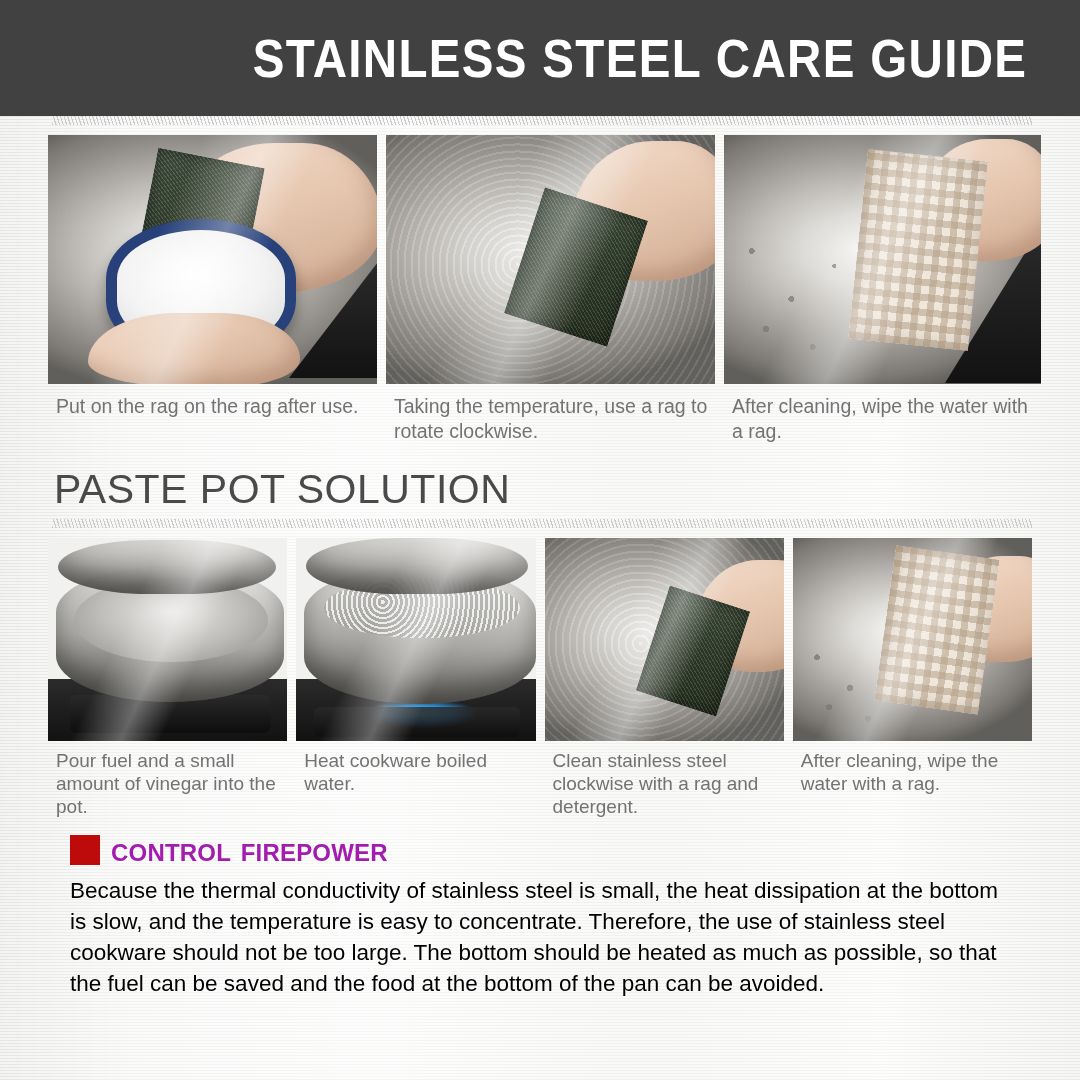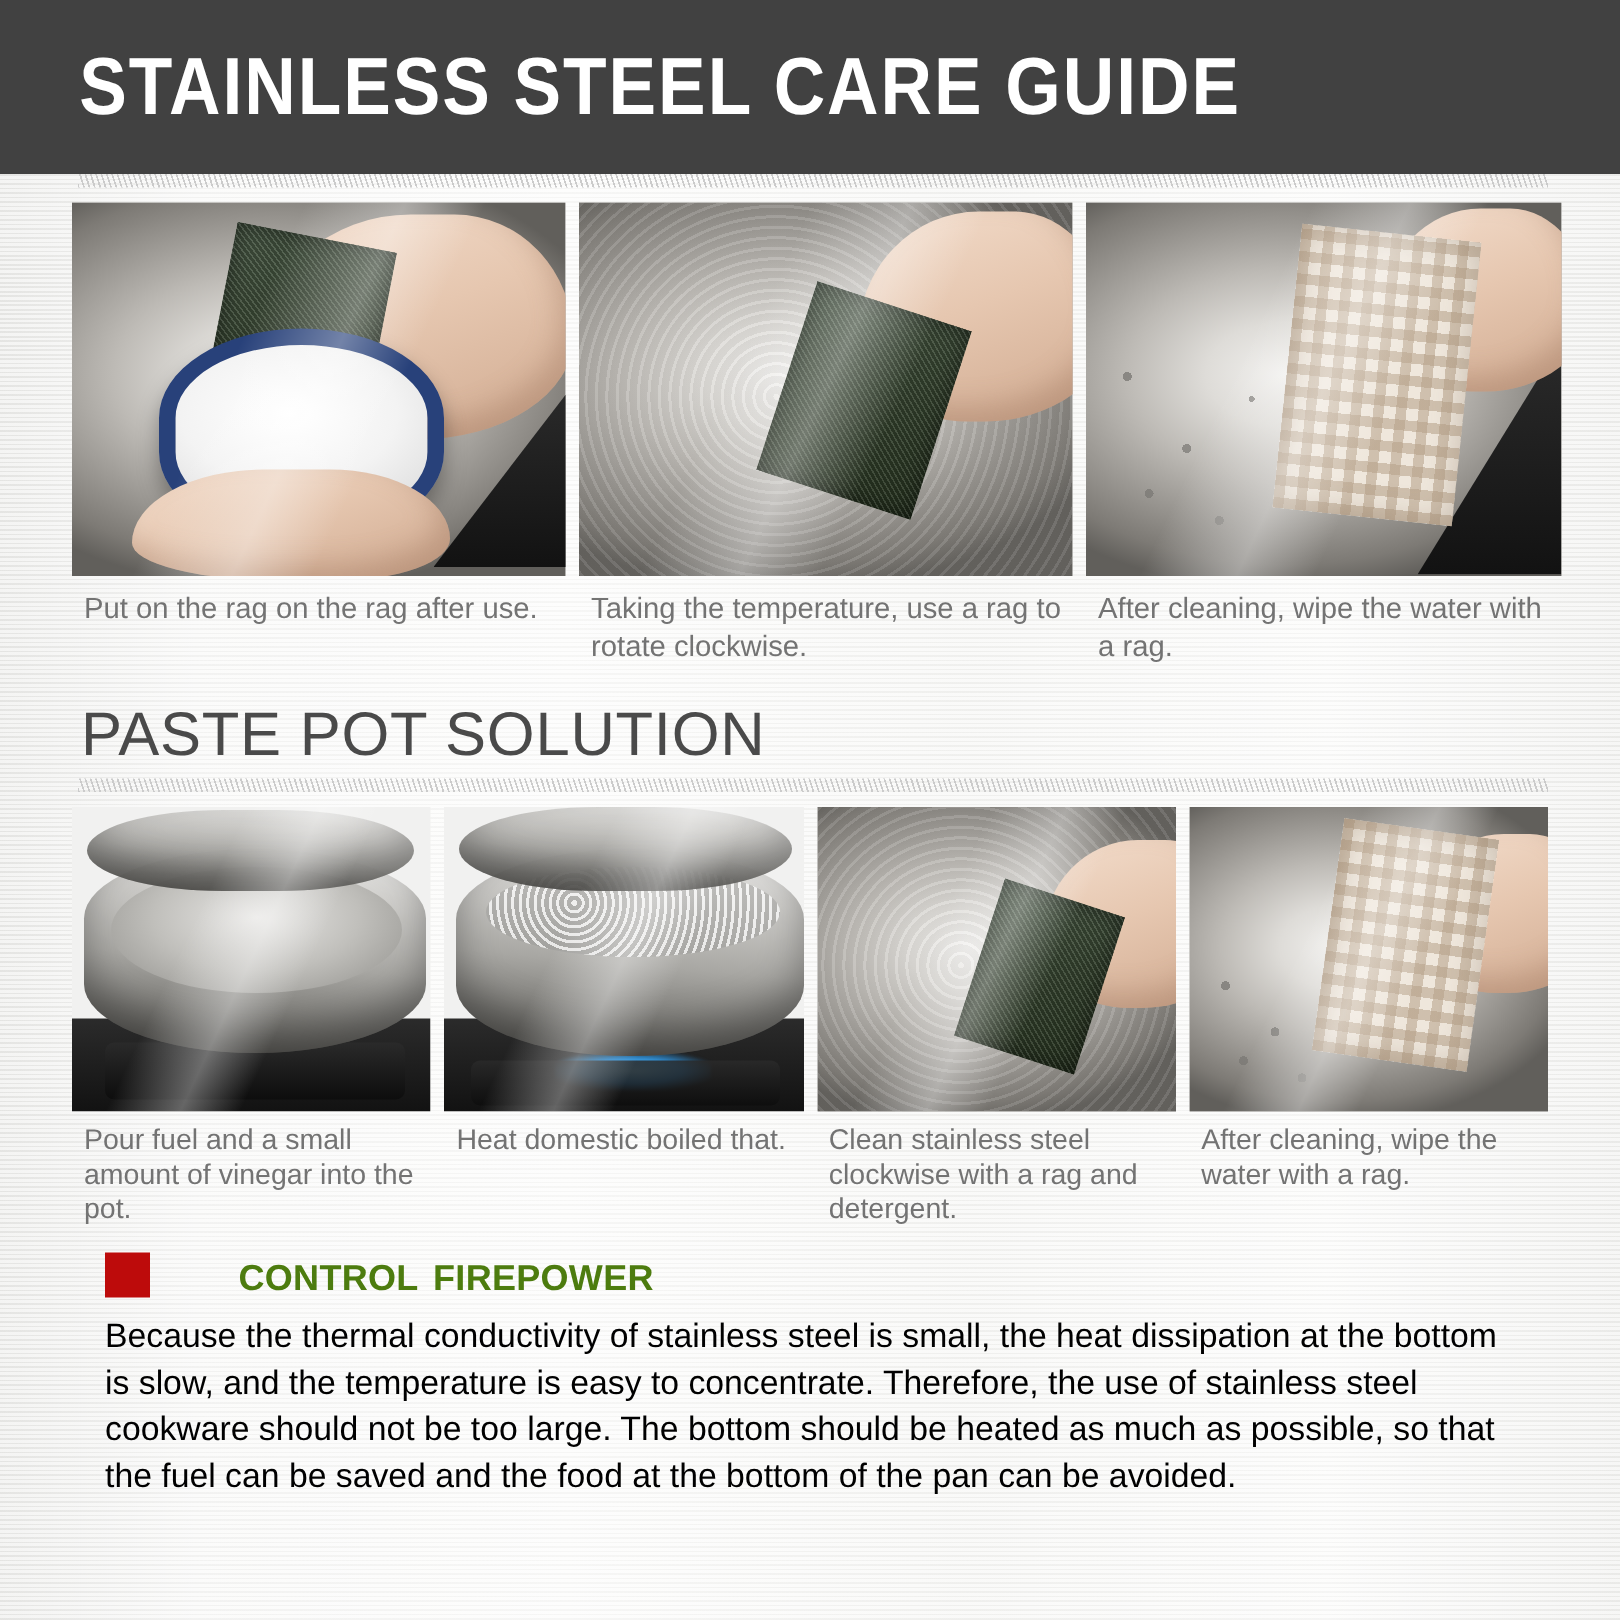--- a/index.html
+++ b/index.html
@@ -19,21 +19,21 @@
         rgba(255,255,255,0.5) 3px),
       linear-gradient(90deg, #e9e9e7 0%, #f7f7f6 12%, #fbfbfa 35%, #f4f4f2 60%, #fafaf9 82%, #eeeeec 100%);
   }
 
   
   .header {
     height: 116px;
     background: #414141;
     display: flex;
     align-items: center;
-    justify-content: flex-start;
+    justify-content: flex-end;
     position: relative;
   }
   .header-title {
     color: #ffffff;
     font-size: 54px;
     font-weight: bold;
     letter-spacing: 1.5px;
     transform: scaleX(0.88);
     transform-origin: center;
     white-space: nowrap;
@@ -210,29 +210,28 @@
     gap: 11px;
     margin-bottom: 6px;
   }
   .fp-square {
     width: 30px;
     height: 30px;
     background: #bd0b0b;
     flex: 0 0 auto;
   }
   .fp-title {
-    color: #4d7c0f;
+    color: #a21caf;
     font-size: 34px;
     font-weight: bold;
     letter-spacing: 0.2px;
     font-variant: small-caps;
     text-transform: lowercase;
     white-space: nowrap;
     font-family: "Liberation Sans", sans-serif;
-    margin-left: 48px;
   }
   .fp-body {
     font-size: 22.5px;
     line-height: 31px;
     color: #000000;
     max-width: 1032px;
     font-family: "Liberation Sans", sans-serif;
   }
 </style>
 </head>
@@ -309,21 +308,21 @@
       <div class="photo-cell">
         <div class="photo" style="background:#f1f1f0;">
           <div class="stove-dark" style="left:0;bottom:0;width:100%;height:62px;"></div>
           <div class="flame" style="left:74px;bottom:14px;width:104px;height:26px;"></div>
           <div class="burner" style="left:18px;bottom:4px;width:206px;height:30px;opacity:.85;"></div>
           <div class="wok" style="left:8px;top:28px;width:232px;height:138px;"></div>
           <div class="bubbles" style="left:28px;top:40px;width:196px;height:60px;"></div>
           <div class="wok" style="left:10px;top:0px;width:222px;height:56px;border-radius:50%/60%;opacity:.92;"></div>
           <div class="sheen"></div>
         </div>
-        <div class="caption">Heat domestic boiled that.</div>
+        <div class="caption">Heat cookware boiled water.</div>
       </div>
 
       <div class="photo-cell">
         <div class="photo">
           <div class="steel-bowl"></div>
           <div class="swirl"></div>
           <div class="hand" style="left:150px;top:22px;width:132px;height:112px;"></div>
           <div class="pad" style="left:106px;top:58px;width:84px;height:110px;transform:rotate(18deg);"></div>
           <div class="sheen"></div>
         </div>

